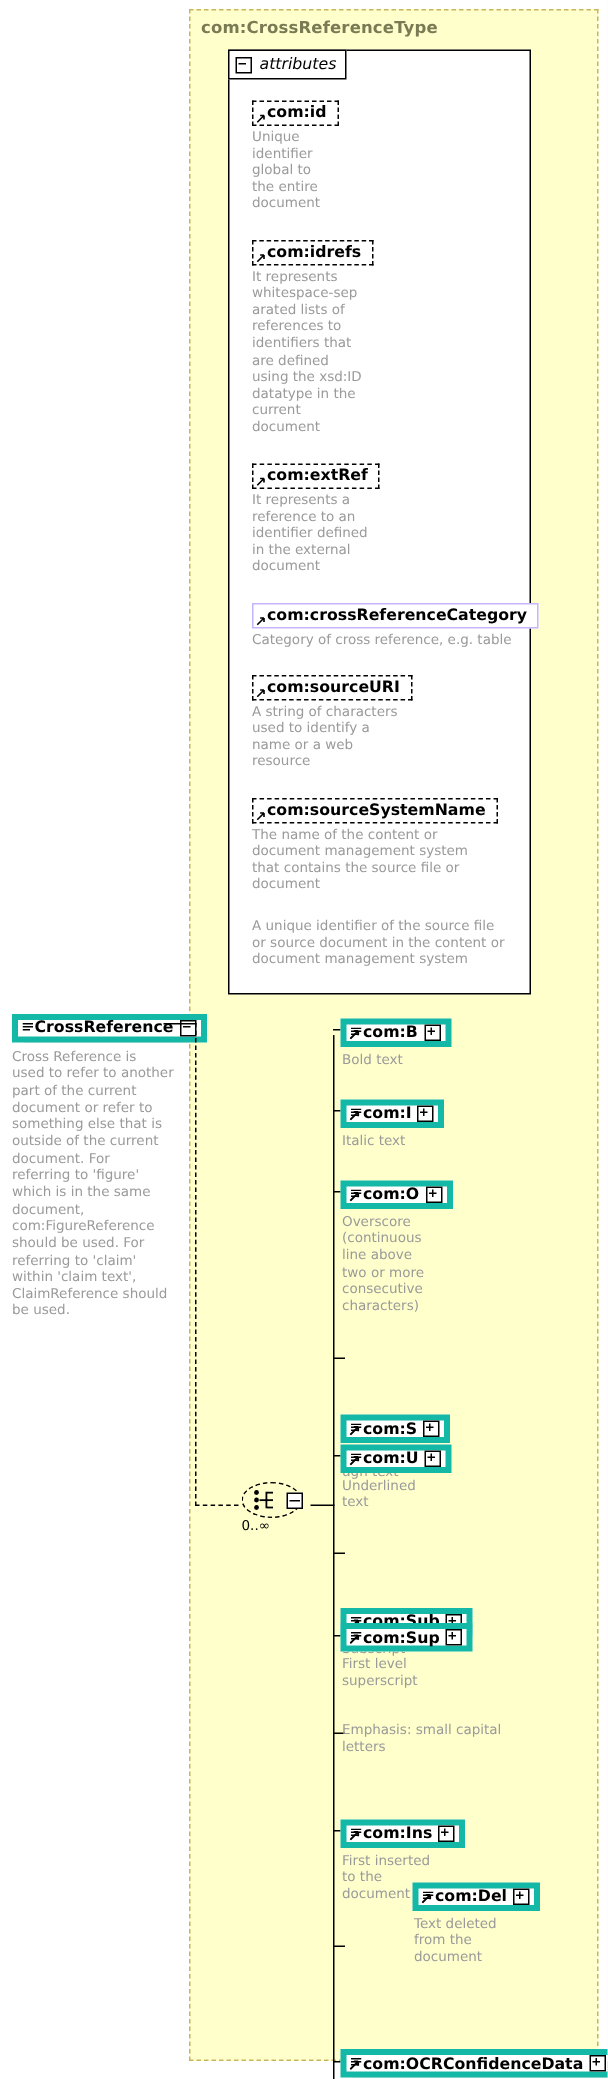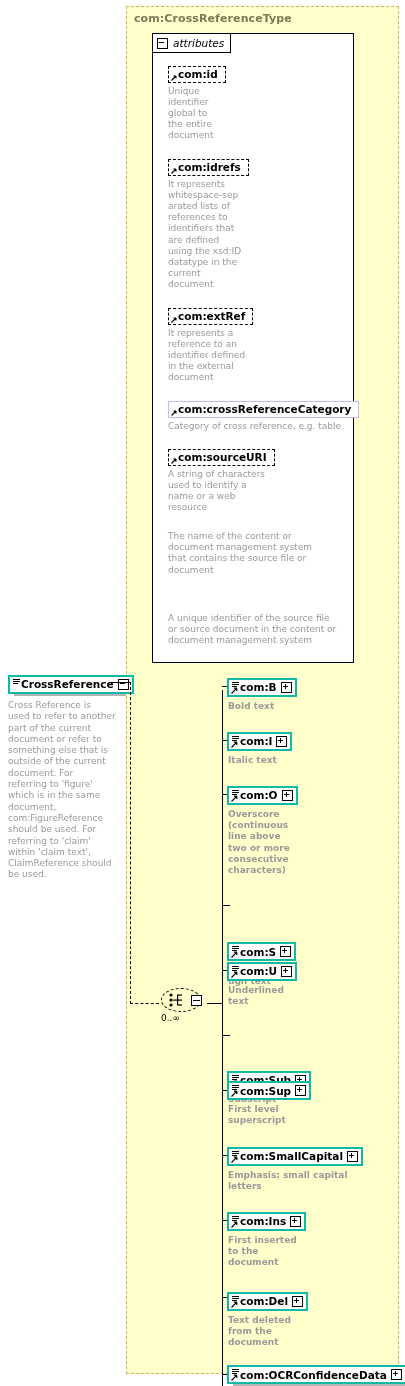--- a/index.html
+++ b/index.html
@@ -73,21 +73,21 @@
     font-size:9px;color:#9a9a9a;line-height:11.2px;
     white-space:pre-line;margin-top:3px;
   }
 
   
   #root-node{
     position:absolute;left:8px;top:673px;
   }
   .elem-box{
     position:relative;display:inline-flex;align-items:center;
-    height:19px;background:#ffffff;border:2px solid #14b8a6;
+    height:19px;background:#ffffff;border:4px solid #14b8a6;
     box-sizing:border-box;padding:0 3px 0 11px;gap:4px;
     font-size:10.5px;font-weight:bold;color:#000;white-space:nowrap;
   }
   .elem-shadow{
     position:absolute;left:4px;top:4px;right:-4px;bottom:-4px;
     background:#b5b5b5;z-index:-1;
   }
   .elem-lines{
     position:absolute;left:3px;top:2px;width:7px;height:6px;pointer-events:none;
   }
@@ -137,21 +137,21 @@
   #choice-card{
     position:absolute;left:0px;top:25px;
     font-size:9px;color:#000;white-space:nowrap;
   }
 
   
   .child{position:absolute;left:227px;}
   .child-stub{position:absolute;background:#000;height:1px;width:8px;left:222px;}
   .child-desc{
     font-size:9px;color:#9a9a9a;line-height:11.2px;
-    white-space:pre-line;margin-top:4px;margin-left:1px;font-weight:bold;
+    white-space:pre-line;margin-top:4px;margin-left:1px;
   }
 </style>
 </head>
 <body>
 
 <div id="type-container"></div>
 <div id="type-title">com:CrossReferenceType</div>
 
 <div id="attr-panel"></div>
 <div id="attr-tab">
@@ -207,21 +207,27 @@
     <div class="attr-row" style="top: 446.2px; left: 168px;"><span class="attr-box optional">
         <span class="attr-shadow"></span>
         <svg class="attr-arrow" viewBox="0 0 6 6">
           <path d="M0.5 5.5 L5 1 M5 1 L2.4 1 M5 1 L5 3.6" stroke="#000" stroke-width="1.1" fill="none"></path>
         </svg>
         <span>com:sourceURI</span>
       </span><div class="attr-desc">A string of characters
 used to identify a
 name or a web
 resource</div></div>
-    <div class="attr-row" style="top: 528px; left: 168px;"><div class="attr-desc">The name of the content or
+    <div class="attr-row" style="top: 528px; left: 168px;"><span class="attr-box optional">
+        <span class="attr-shadow"></span>
+        <svg class="attr-arrow" viewBox="0 0 6 6">
+          <path d="M0.5 5.5 L5 1 M5 1 L2.4 1 M5 1 L5 3.6" stroke="#000" stroke-width="1.1" fill="none"></path>
+        </svg>
+        <span>com:sourceSystemName</span>
+      </span><div class="attr-desc">The name of the content or
 document management system
 that contains the source file or
 document</div></div>
     <div class="attr-row" style="top: 609.8px; left: 168px;"><div class="attr-desc">A unique identifier of the source file
 or source document in the content or
 document management system</div></div>
   </div>
 
 <div id="root-node">
   <span class="elem-box">
@@ -376,52 +382,40 @@
           <rect x="0" y="4" width="5" height="1" fill="#000"></rect>
         </svg>
         <svg class="elem-arrow" viewBox="0 0 7 7">
           <path d="M0.5 6.5 L5.8 1.2 M5.8 1.2 L2.9 1.2 M5.8 1.2 L5.8 4.1" stroke="#000" stroke-width="1.2" fill="none"></path>
         </svg>
         <span>com:Sup</span>
         <span class="expand-box"></span>
       </span><div class="child-desc">First level
 superscript</div></div>
     <div class="child-stub" style="top: 1155px;"></div>
-    <div class="child" style="top: 1145px;"><span class="elem-box">
-        <span class="elem-shadow"></span>
-        <svg class="elem-lines" viewBox="0 0 7 6">
-          <rect x="0" y="0" width="7" height="1" fill="#000"></rect>
-          <rect x="0" y="2" width="7" height="1" fill="#000"></rect>
-          <rect x="0" y="4" width="5" height="1" fill="#000"></rect>
-        </svg>
-        <svg class="elem-arrow" viewBox="0 0 7 7">
-          <path d="M0.5 6.5 L5.8 1.2 M5.8 1.2 L2.9 1.2 M5.8 1.2 L5.8 4.1" stroke="#000" stroke-width="1.2" fill="none"></path>
-        </svg>
-        <span>com:SmallCapital</span>
-        <span class="expand-box"></span>
-      </span><div class="child-desc">Emphasis: small capital
+    <div class="child" style="top: 1145px;"><div class="child-desc">Emphasis: small capital
 letters</div></div>
     <div class="child-stub" style="top: 1220.4px;"></div>
     <div class="child" style="top: 1210.4px;"><span class="elem-box">
         <span class="elem-shadow"></span>
         <svg class="elem-lines" viewBox="0 0 7 6">
           <rect x="0" y="0" width="7" height="1" fill="#000"></rect>
           <rect x="0" y="2" width="7" height="1" fill="#000"></rect>
           <rect x="0" y="4" width="5" height="1" fill="#000"></rect>
         </svg>
         <svg class="elem-arrow" viewBox="0 0 7 7">
           <path d="M0.5 6.5 L5.8 1.2 M5.8 1.2 L2.9 1.2 M5.8 1.2 L5.8 4.1" stroke="#000" stroke-width="1.2" fill="none"></path>
         </svg>
         <span>com:Ins</span>
         <span class="expand-box"></span>
       </span><div class="child-desc">First inserted
 to the
 document</div></div>
     <div class="child-stub" style="top: 1297px;"></div>
-    <div class="child" style="top: 1290px;"><span class="elem-box">
+    <div class="child" style="top: 1252px; margin-left: 48px;"><span class="elem-box">
         <span class="elem-shadow"></span>
         <svg class="elem-lines" viewBox="0 0 7 6">
           <rect x="0" y="0" width="7" height="1" fill="#000"></rect>
           <rect x="0" y="2" width="7" height="1" fill="#000"></rect>
           <rect x="0" y="4" width="5" height="1" fill="#000"></rect>
         </svg>
         <svg class="elem-arrow" viewBox="0 0 7 7">
           <path d="M0.5 6.5 L5.8 1.2 M5.8 1.2 L2.9 1.2 M5.8 1.2 L5.8 4.1" stroke="#000" stroke-width="1.2" fill="none"></path>
         </svg>
         <span>com:Del</span>

